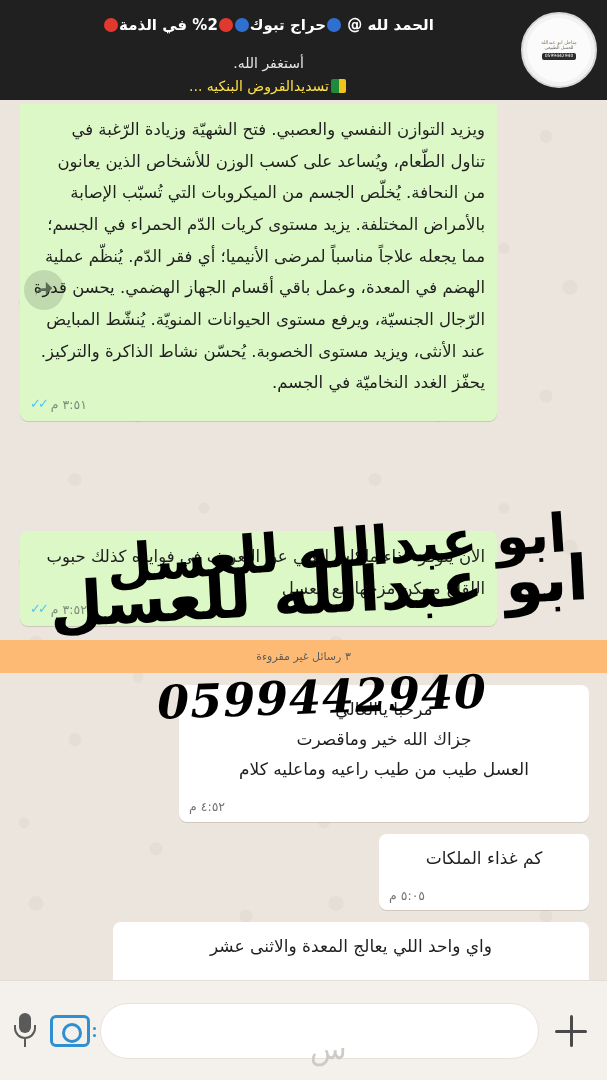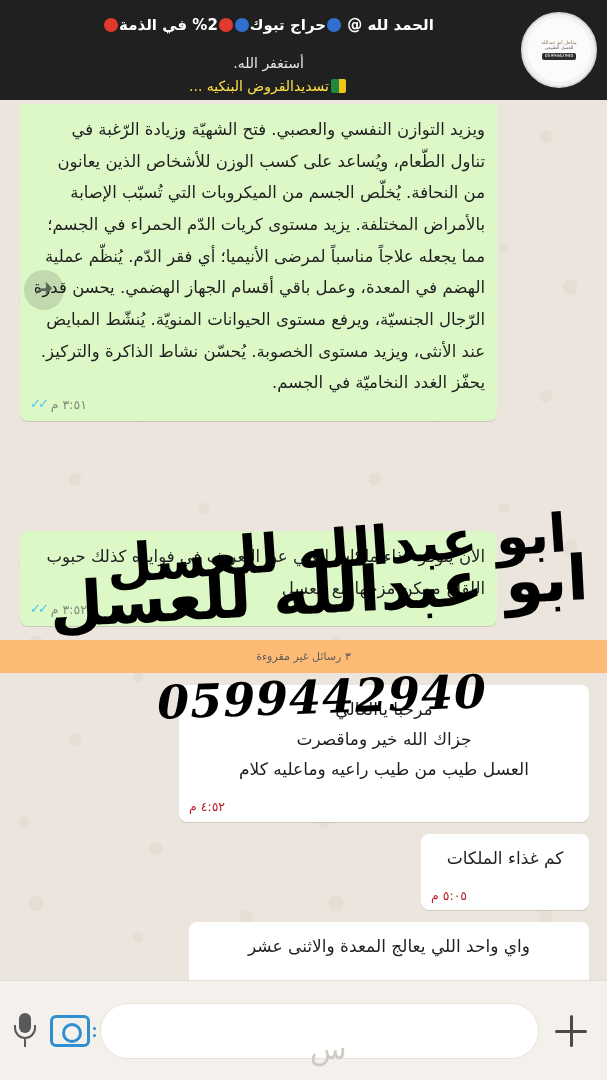--- a/index.html
+++ b/index.html
@@ -225,21 +225,21 @@
     padding: 10px 14px 37px 14px;
     box-shadow: 0 1px 0.5px rgba(0,0,0,0.13);
     font-size: 17px;
     line-height: 1.75;
     color: #1f1f1f;
     text-align: center;
     margin-bottom: 12px;
     display: inline-block;
     max-width: 100%;
   }
-  .bubble-in .meta { color: #b91c1c; }
+  .bubble-in .meta { color: #737373; }
   .row-in { display: flex; justify-content: flex-start; }
 
   
   .inputbar {
     position: absolute;
     bottom: 0; left: 0;
     width: 607px; height: 100px;
     background: #f4f1ec;
     display: flex;
     align-items: center;
@@ -392,27 +392,27 @@
     <div class="in-wrap">
       <div class="row-in">
         <div class="bubble-in" style="width:410px">
           <div style="white-space:pre-line">مرحبا ياالغالي
 جزاك الله خير وماقصرت
 العسل طيب من طيب راعيه وماعليه كلام</div>
           <div class="meta">٤:٥٢ م</div>
         </div>
       </div>
       <div class="row-in">
-        <div class="bubble-in" style="width:168px">
+        <div class="bubble-in" style="width:210px">
           <div>كم غذاء الملكات</div>
           <div class="meta">٥:٠٥ م</div>
         </div>
       </div>
       <div class="row-in">
-        <div class="bubble-in" style="width:400px">
+        <div class="bubble-in" style="width:476px">
           <div>واي واحد اللي يعالج المعدة والاثنى عشر</div>
           <div class="meta">٥:٠٧ م</div>
         </div>
       </div>
     </div>
   </div>
 
   <div class="inputbar">
     <div class="plus"></div>
     <div class="textfield" title="">

